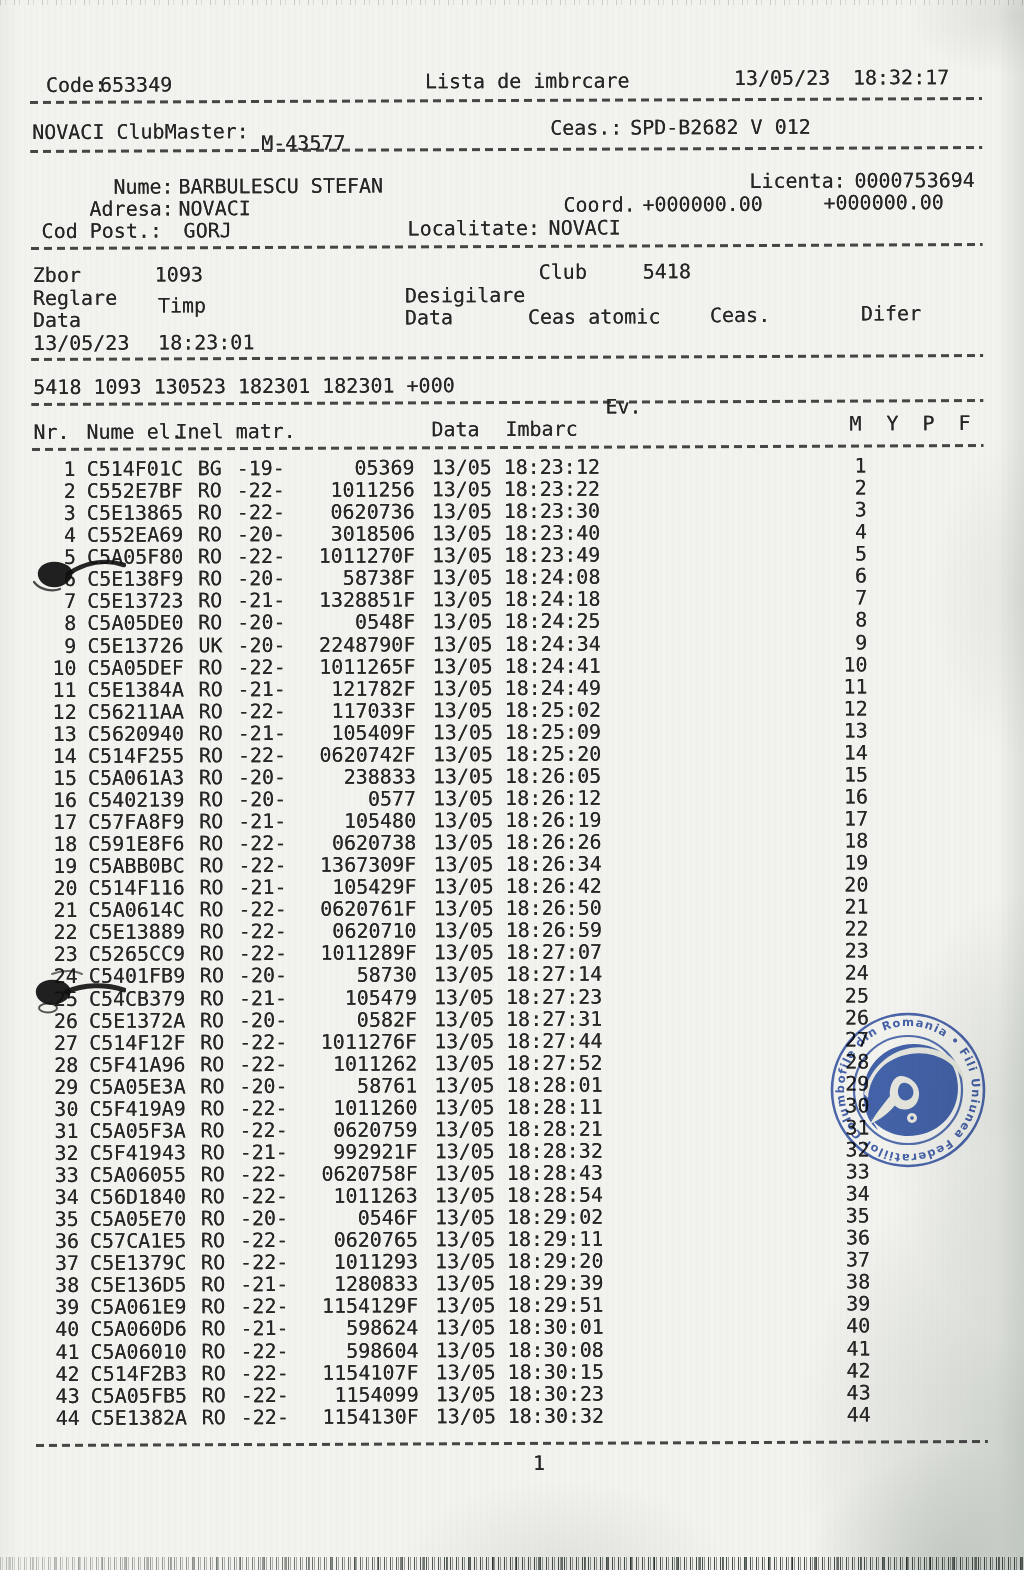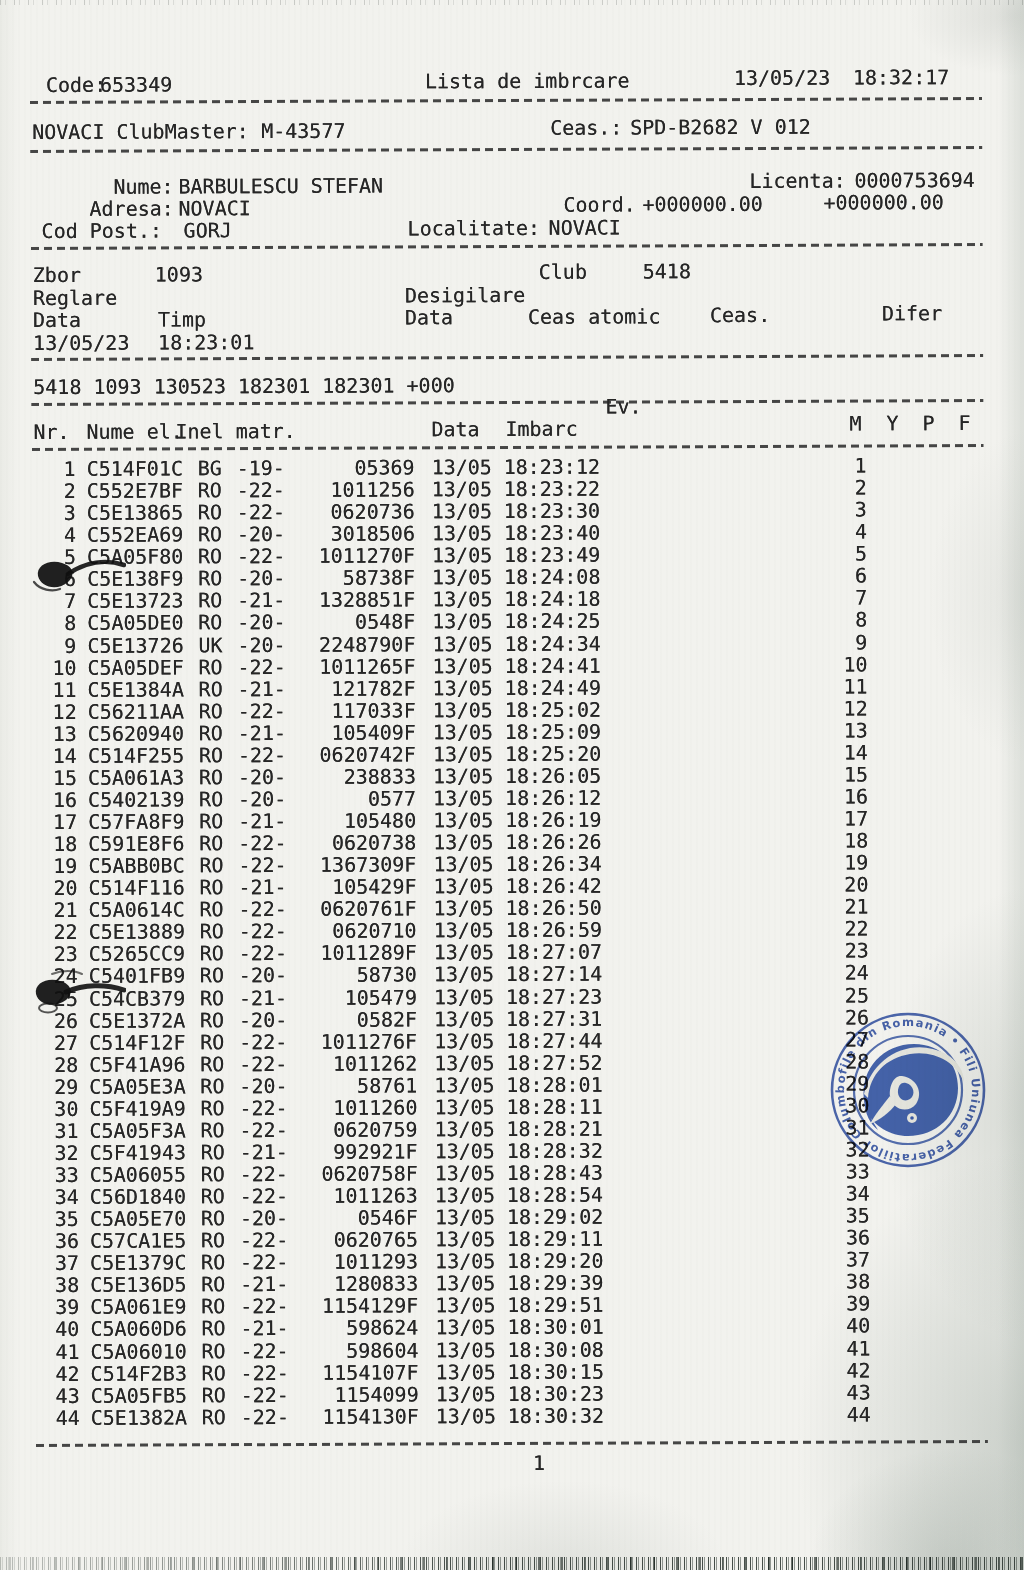--- a/index.html
+++ b/index.html
@@ -70,21 +70,21 @@
 
     <span class="t" style="left:49px;top:72px">Code:</span>
     <span class="t" style="left:103px;top:72px">653349</span>
     <span class="t" style="left:428px;top:70px">Lista de imbrcare</span>
     <span class="t" style="left:737px;top:68px">13/05/23</span>
     <span class="t" style="left:856px;top:68px">18:32:17</span>
 
     <div class="dash" style="top:99px"></div>
 
     <span class="t" style="left:35px;top:119px">NOVACI ClubMaster:</span>
-    <span class="t" style="left:264px;top:119px">M-43577</span>
+    <span class="t" style="left:264px;top:131px">M-43577</span>
     <span class="t" style="left:553px;top:117px">Ceas.:</span>
     <span class="t" style="left:633px;top:117px">SPD-B2682 V 012</span>
 
     <div class="dash" style="top:148px"></div>
 
     <span class="t" style="left:116px;top:174px">Nume:</span>
     <span class="t" style="left:181px;top:174px">BARBULESCU STEFAN</span>
     <span class="t" style="left:752px;top:171px">Licenta:</span>
     <span class="t" style="left:857px;top:171px">0000753694</span>
 
@@ -103,25 +103,25 @@
 
     <span class="t" style="left:35px;top:262px">Zbor</span>
     <span class="t" style="left:157px;top:262px">1093</span>
     <span class="t" style="left:541px;top:261px">Club</span>
     <span class="t" style="left:645px;top:261px">5418</span>
 
     <span class="t" style="left:35px;top:285px">Reglare</span>
     <span class="t" style="left:407px;top:284px">Desigilare</span>
 
     <span class="t" style="left:35px;top:307px">Data</span>
-    <span class="t" style="left:160px;top:307px">Timp</span>
+    <span class="t" style="left:160px;top:293px">Timp</span>
     <span class="t" style="left:407px;top:306px">Data</span>
     <span class="t" style="left:530px;top:306px">Ceas atomic</span>
     <span class="t" style="left:712px;top:305px">Ceas.</span>
-    <span class="t" style="left:884px;top:304px">Difer</span>
+    <span class="t" style="left:863px;top:304px">Difer</span>
 
     <span class="t" style="left:35px;top:330px">13/05/23</span>
     <span class="t" style="left:160px;top:330px">18:23:01</span>
 
     <div class="dash" style="top:356px"></div>
 
     <span class="t" style="left:35px;top:374px">5418 1093 130523 182301 182301 +000</span>
 
     <div class="dash" style="top:401px"></div>
 

